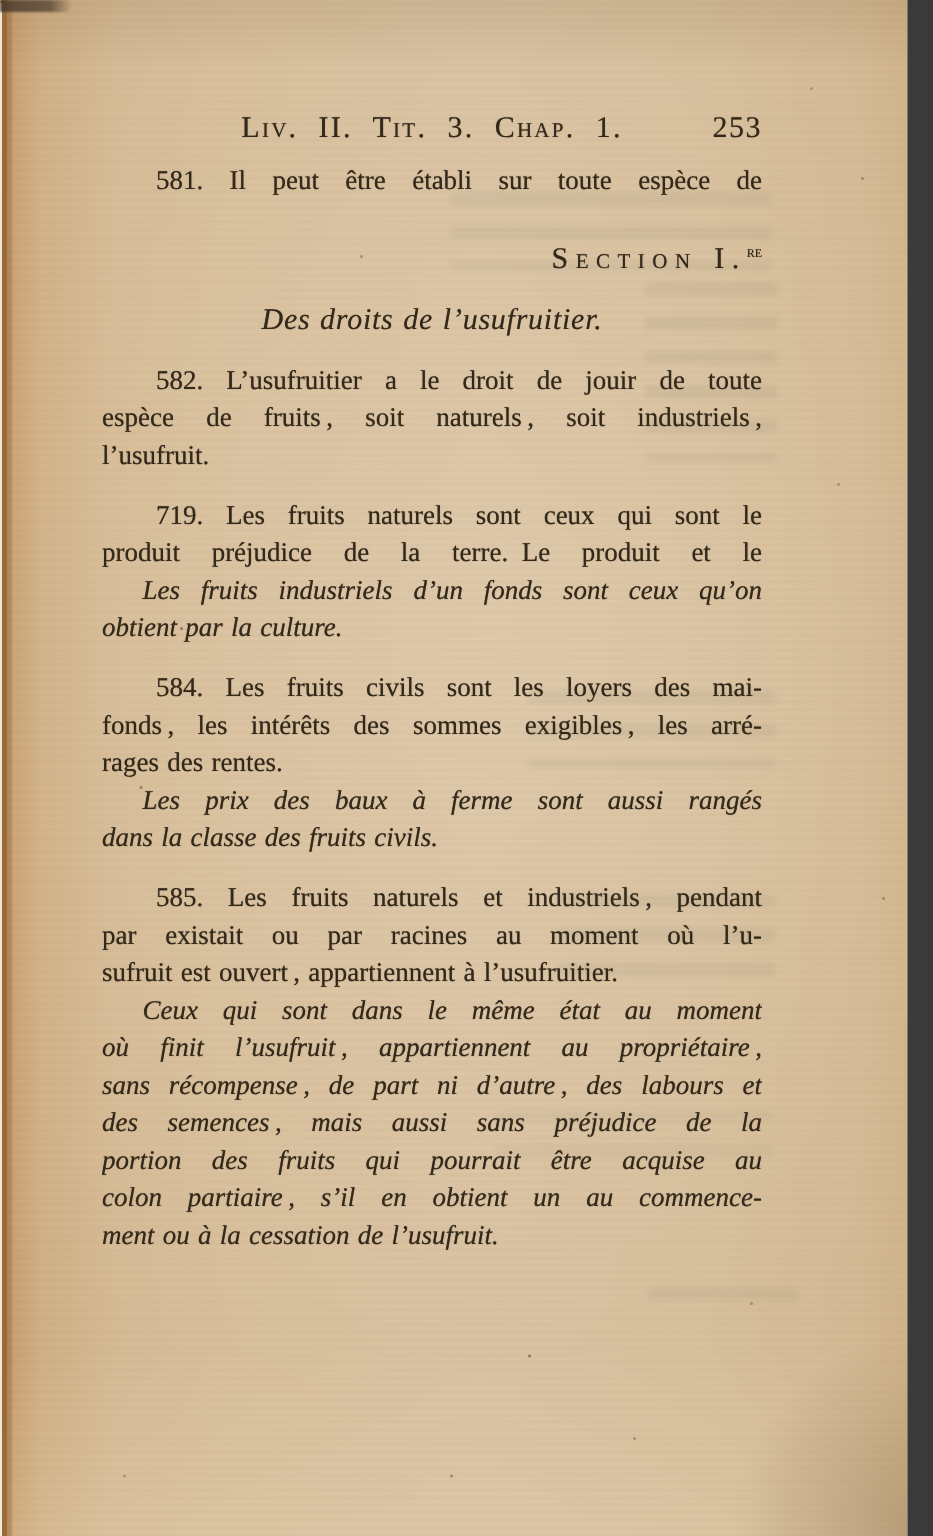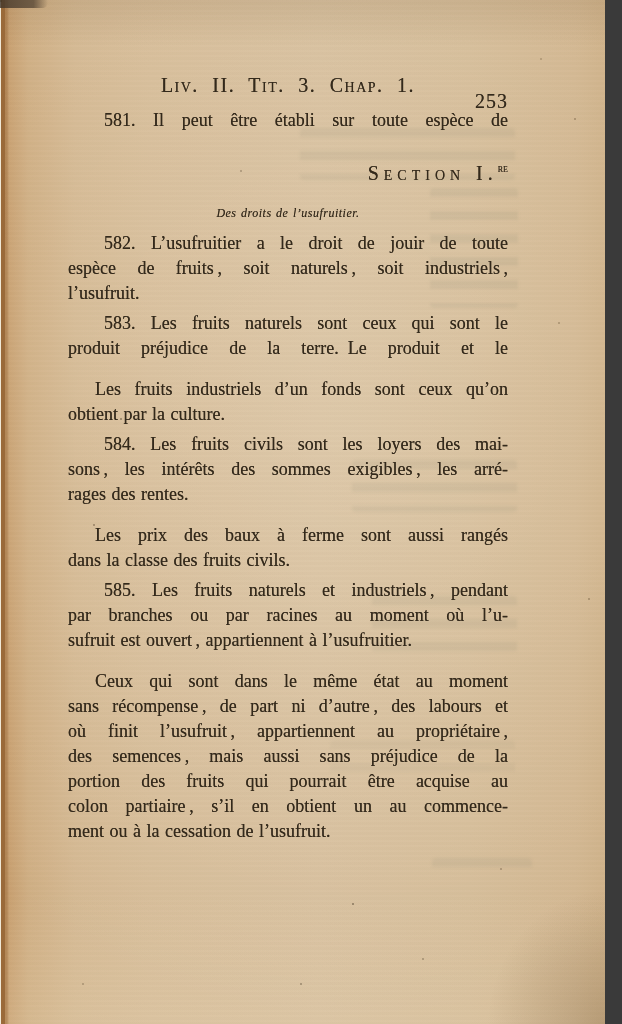--- a/index.html
+++ b/index.html
@@ -51,41 +51,41 @@
   .g4 { left:372px; top:596px; width:145px; height:56px; }
   .g5 { left:432px; top:858px; width:100px; height:20px; }
   .g6 { left:330px; top:740px; width:185px; height:46px; opacity:.3; }
 
   .content { position:absolute; left:68px; top:0; width:440px; color:var(--ink,#33291b); }
   .running-head {
     position:relative; margin-top:74px; height:26px;
     font-variant:small-caps; font-size:20px; letter-spacing:1.5px; word-spacing:7px;
     text-align:center; text-shadow:0 0 .6px rgba(47,37,24,.65);
   }
-  .page-number { position:absolute; right:0; top:16px; letter-spacing:1px; }
+  .page-number { position:absolute; right:0; top:0; letter-spacing:1px; }
 
   .text-block { position:relative; font-size:18px; line-height:25px; word-spacing:1px;
                 text-shadow:0 0 .6px rgba(47,37,24,.7); }
   .para .line { text-align:justify; text-align-last:justify; height:25px; overflow:hidden; }
   .para .line.last { text-align-last:left; }
   .para.article .line.first { text-indent:36px; }
   .para.continuation .line.first { text-indent:27px; }
-  .para.article { margin-top:5px; }
+  .para.article { margin-top:15px; }
   .para.article:first-child { margin-top:8px; }
-  .para.continuation { margin-top:16px; }
+  .para.continuation { margin-top:0;font-style:italic; }
 
   .section-heading {
     margin-top:22px; text-align:right; font-variant:small-caps;
     font-size:20px; letter-spacing:5px; line-height:26px;
     text-shadow:0 0 .6px rgba(47,37,24,.65);
   }
   .section-heading sup { font-size:11px; letter-spacing:0; }
   .subtitle {
     margin-top:14px; text-align:center; font-style:italic;
-    font-size:12px; line-height:26px; letter-spacing:.5px;
+    font-size:20px; line-height:26px; letter-spacing:.5px;
     text-shadow:0 0 .5px rgba(47,37,24,.6);
     font-family:Liberation Serif, serif;
   }
 </style>
 </head>
 <body>
 
 <div class="page">
   <div class="fibers"></div>
   <div class="left-edge"></div>
@@ -109,45 +109,45 @@
           <div class="line first">581. Il peut être établi sur toute espèce de</div>
         </div>
         <div class="section-heading"><span>Section I.</span><sup>re</sup></div>
         <div class="subtitle">Des droits de l’usufruitier.</div>
         <div class="para article">
           <div class="line first">582. L’usufruitier a le droit de jouir de toute</div>
           <div class="line">espèce de fruits , soit naturels , soit industriels ,</div>
           <div class="line last">l’usufruit.</div>
         </div>
         <div class="para article">
-          <div class="line first">583. Les fruits naturels sont ceux qui sont le</div>
+          <div class="line first">719. Les fruits naturels sont ceux qui sont le</div>
           <div class="line">produit préjudice de la terre. Le produit et le</div>
         </div>
         <div class="para continuation">
           <div class="line first">Les fruits industriels d’un fonds sont ceux qu’on</div>
           <div class="line last">obtient par la culture.</div>
         </div>
         <div class="para article">
           <div class="line first">584. Les fruits civils sont les loyers des mai-</div>
-          <div class="line">sons , les intérêts des sommes exigibles , les arré-</div>
+          <div class="line">fonds , les intérêts des sommes exigibles , les arré-</div>
           <div class="line last">rages des rentes.</div>
         </div>
         <div class="para continuation">
           <div class="line first">Les prix des baux à ferme sont aussi rangés</div>
           <div class="line last">dans la classe des fruits civils.</div>
         </div>
         <div class="para article">
           <div class="line first">585. Les fruits naturels et industriels , pendant</div>
-          <div class="line">par branches ou par racines au moment où l’u-</div>
+          <div class="line">par existait ou par racines au moment où l’u-</div>
           <div class="line last">sufruit est ouvert , appartiennent à l’usufruitier.</div>
         </div>
         <div class="para continuation">
           <div class="line first">Ceux qui sont dans le même état au moment</div>
+          <div class="line">où finit l’usufruit , appartiennent au propriétaire ,</div>
           <div class="line">sans récompense , de part ni d’autre , des labours et</div>
-          <div class="line">où finit l’usufruit , appartiennent au propriétaire ,</div>
           <div class="line">des semences , mais aussi sans préjudice de la</div>
           <div class="line">portion des fruits qui pourrait être acquise au</div>
           <div class="line">colon partiaire , s’il en obtient un au commence-</div>
           <div class="line last">ment ou à la cessation de l’usufruit.</div>
         </div>
       </div>
   </div>
 </div>
 
 </body></html>

